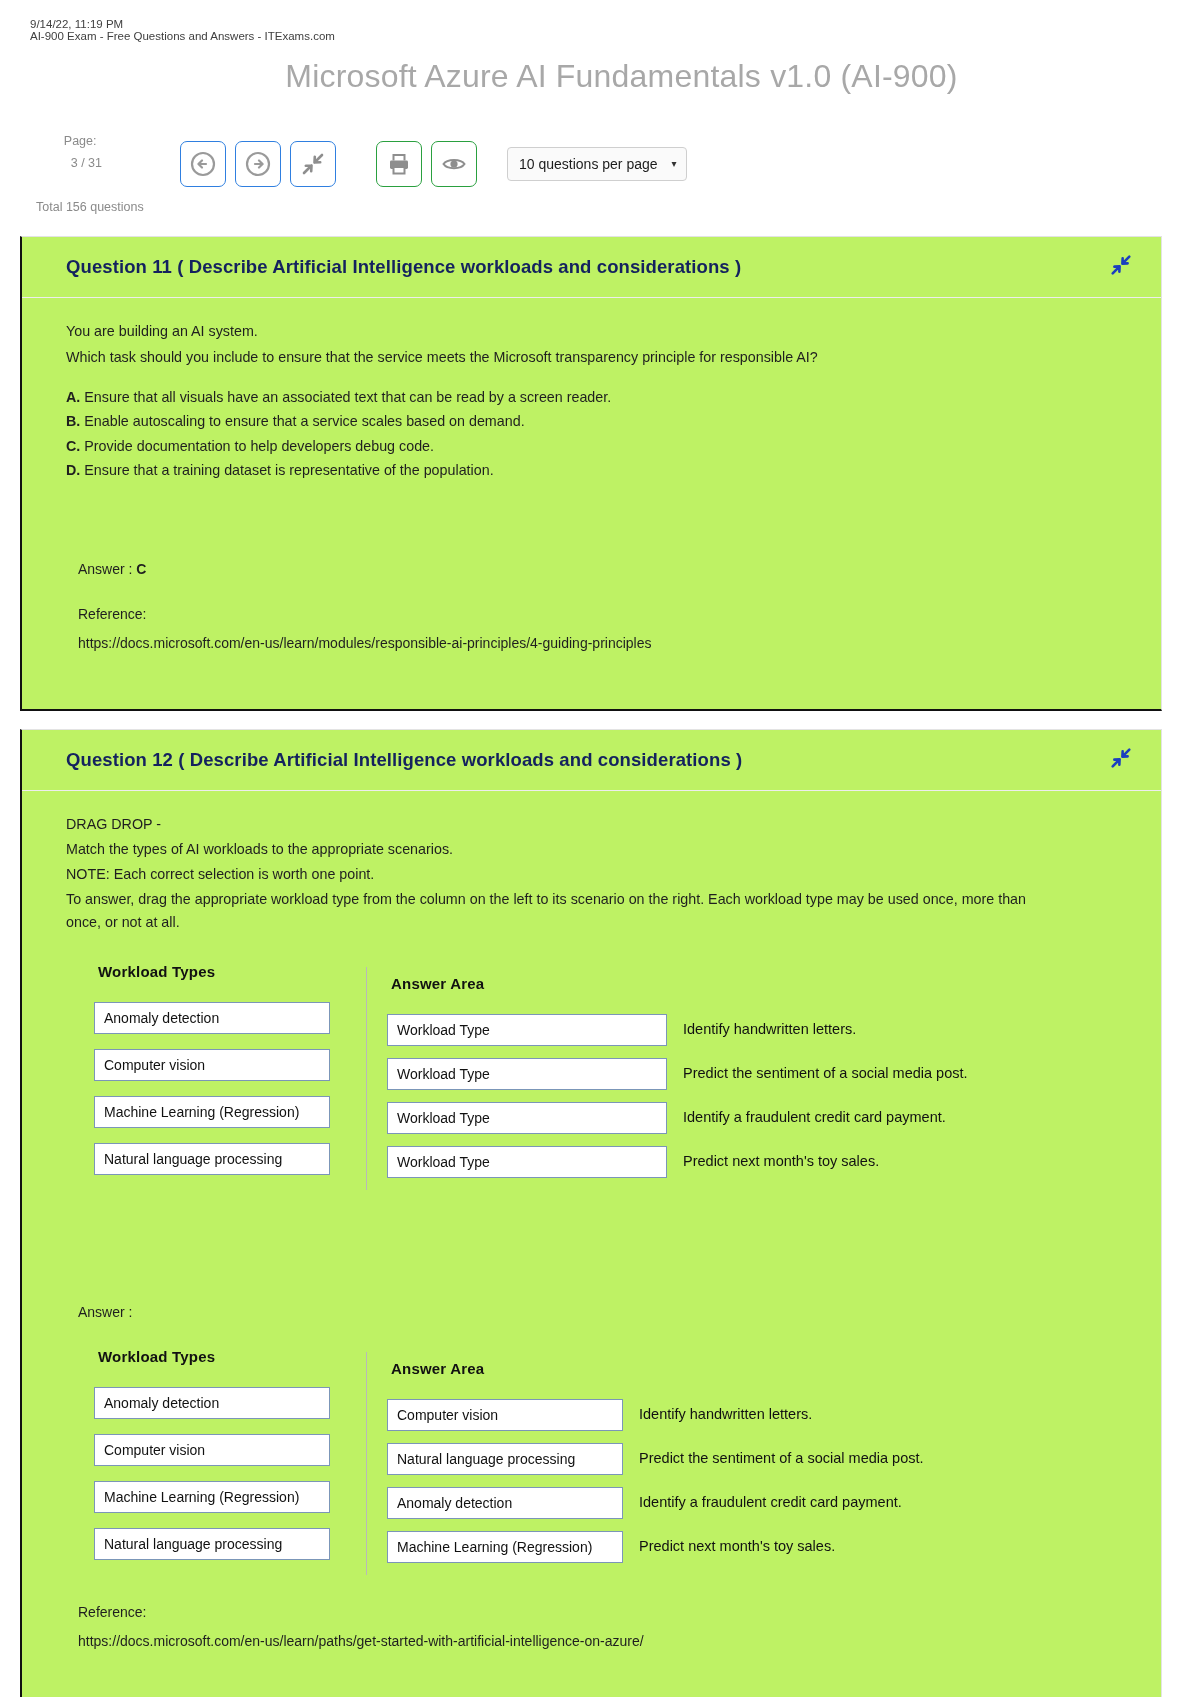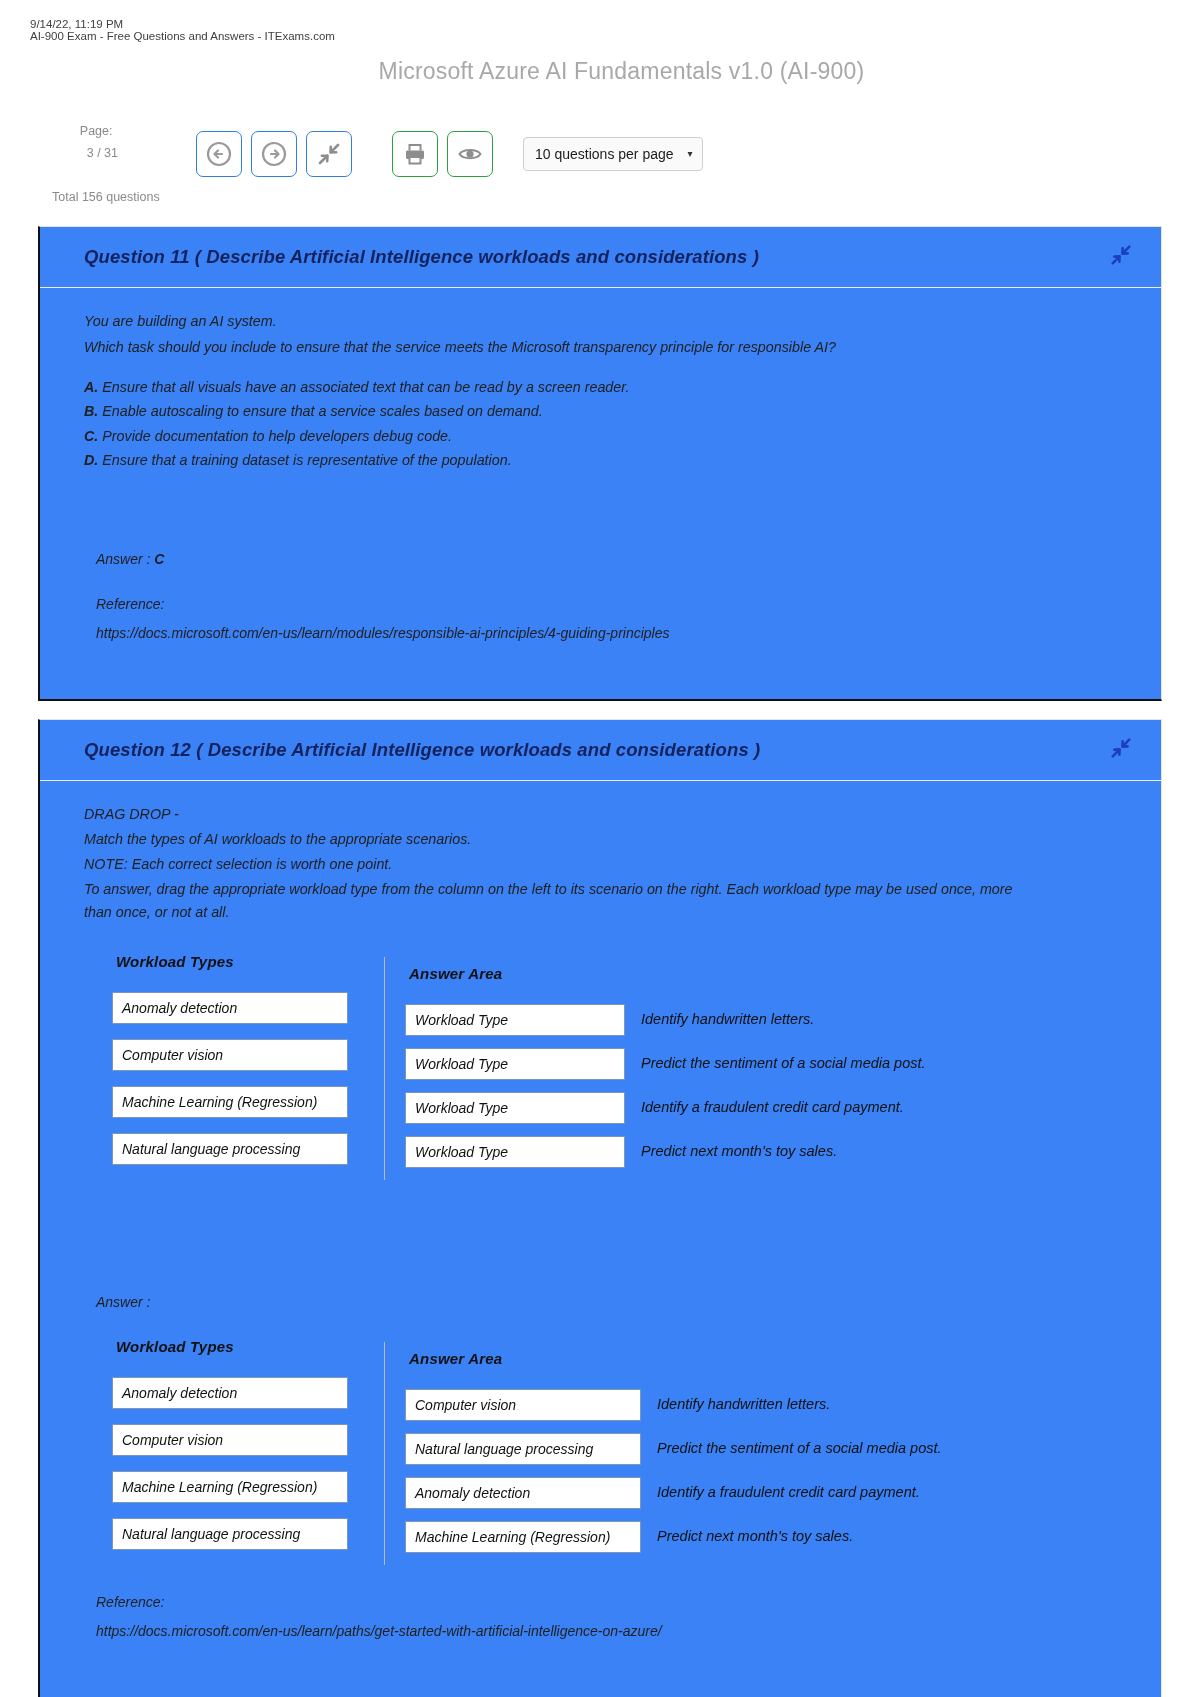--- a/index.html
+++ b/index.html
@@ -18,32 +18,32 @@
     padding: 18px 30px 0 30px;
     font-size: 11.5px; color: #404040; flex-direction: column;
   }
   .print-header .ph-date { width: 300px; }
   .print-header .ph-title { flex: 1; text-align: center; }
   .print-header .ph-right { width: 300px; }
 
   
   .exam-title {
     text-align: center;
-    font-size: 23px;
+    font-size: 32px;
     color: #a8a8a8;
     font-weight: 400;
     margin: 16px 0 0 0;
     letter-spacing: .2px;
     padding-left: 43px;
   }
 
   
   .toolbar {
     display: flex; align-items: center;
-    padding: 14px 0 0 52px;
+    padding: 14px 0 0 36px;
     gap: 8px;
   }
   .pager { font-size: 12.5px; color: #8a8a8a; line-height: 1.75; min-width: 130px; }
   .pager .pg-row { white-space: pre; }
 
   .btn-group { display:flex; align-items:center; gap: 9px; margin-left: 6px; }
   .tbtn {
     width: 46px; height: 46px;
     border-radius: 7px;
     background: #fff;
@@ -64,25 +64,24 @@
     background: #fafafa;
     display: flex; align-items: center; justify-content: space-between;
     padding: 0 9px 0 11px;
     font-size: 14px; color: #1c1c1c;
     cursor: pointer;
   }
   .ddl .caret { font-size: 10px; color: #333; margin-left: 14px; }
 
   
   .qcard {
-    margin: 18px 38px 0 38px;
+    margin: 18px 38px 0 20px;
     border: 1px solid #e3e3e3;
     border-left: 2px solid #111;
-    background: #3b82f6;
-    font-style: italic;
+    background: #bef264;
   }
   .qcard.sep-bottom { border-bottom: 2px solid #111; }
   .qhead {
     display: flex; align-items: center; justify-content: space-between;
     padding: 16px 22px 16px 44px;
     border-bottom: 1px solid #ededed;
   }
   .qhead .qtitle {
     font-size: 18.5px; font-weight: 700; color: #14225e;
     letter-spacing: .1px;
@@ -121,21 +120,21 @@
     padding: 7px 9px;
     width: 236px;
     margin-bottom: 15px;
   }
   .dd-row { display: flex; align-items: center; margin-bottom: 12px; }
   .dd-row .dd-slot {
     border: 1px solid #7b96b8;
     background:#fff;
     font-size: 14px; color:#111;
     padding: 7px 9px;
-    width: 220px;
+    width: 280px;
     flex: none;
   }
   .dd-row .dd-scn {
     font-size: 14.5px; color: #111; line-height: 1.28;
     margin-left: 16px; max-width: 300px;
   }
 
   
   .ans-dd .dd-box { width: 236px; }
   .ans-dd .dd-row .dd-slot { width: 236px; }

